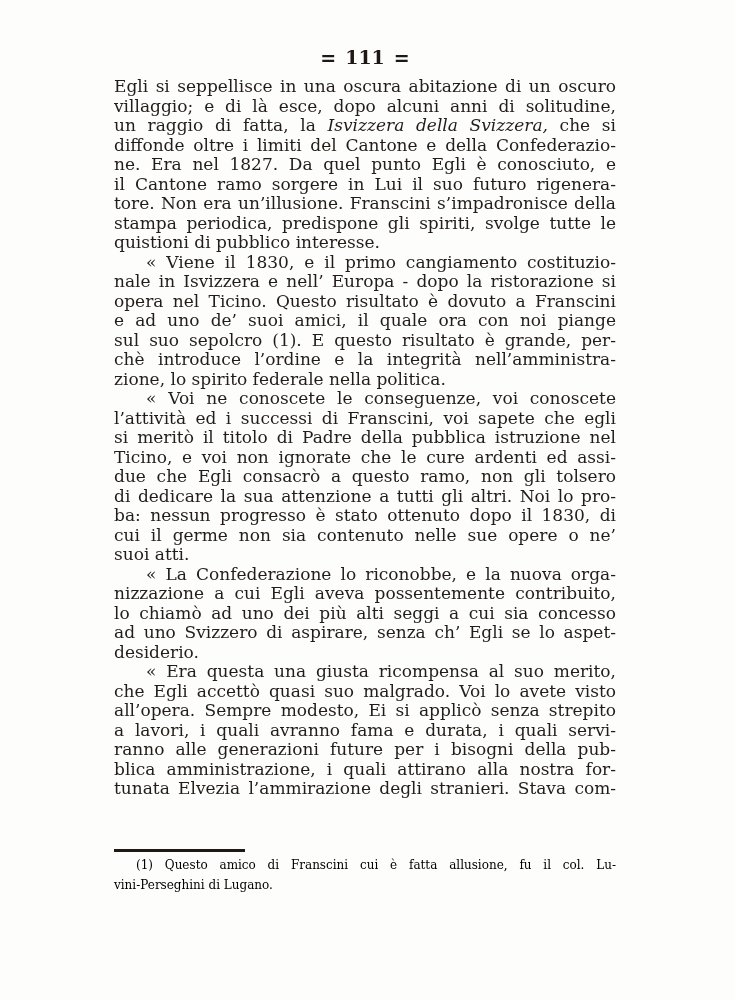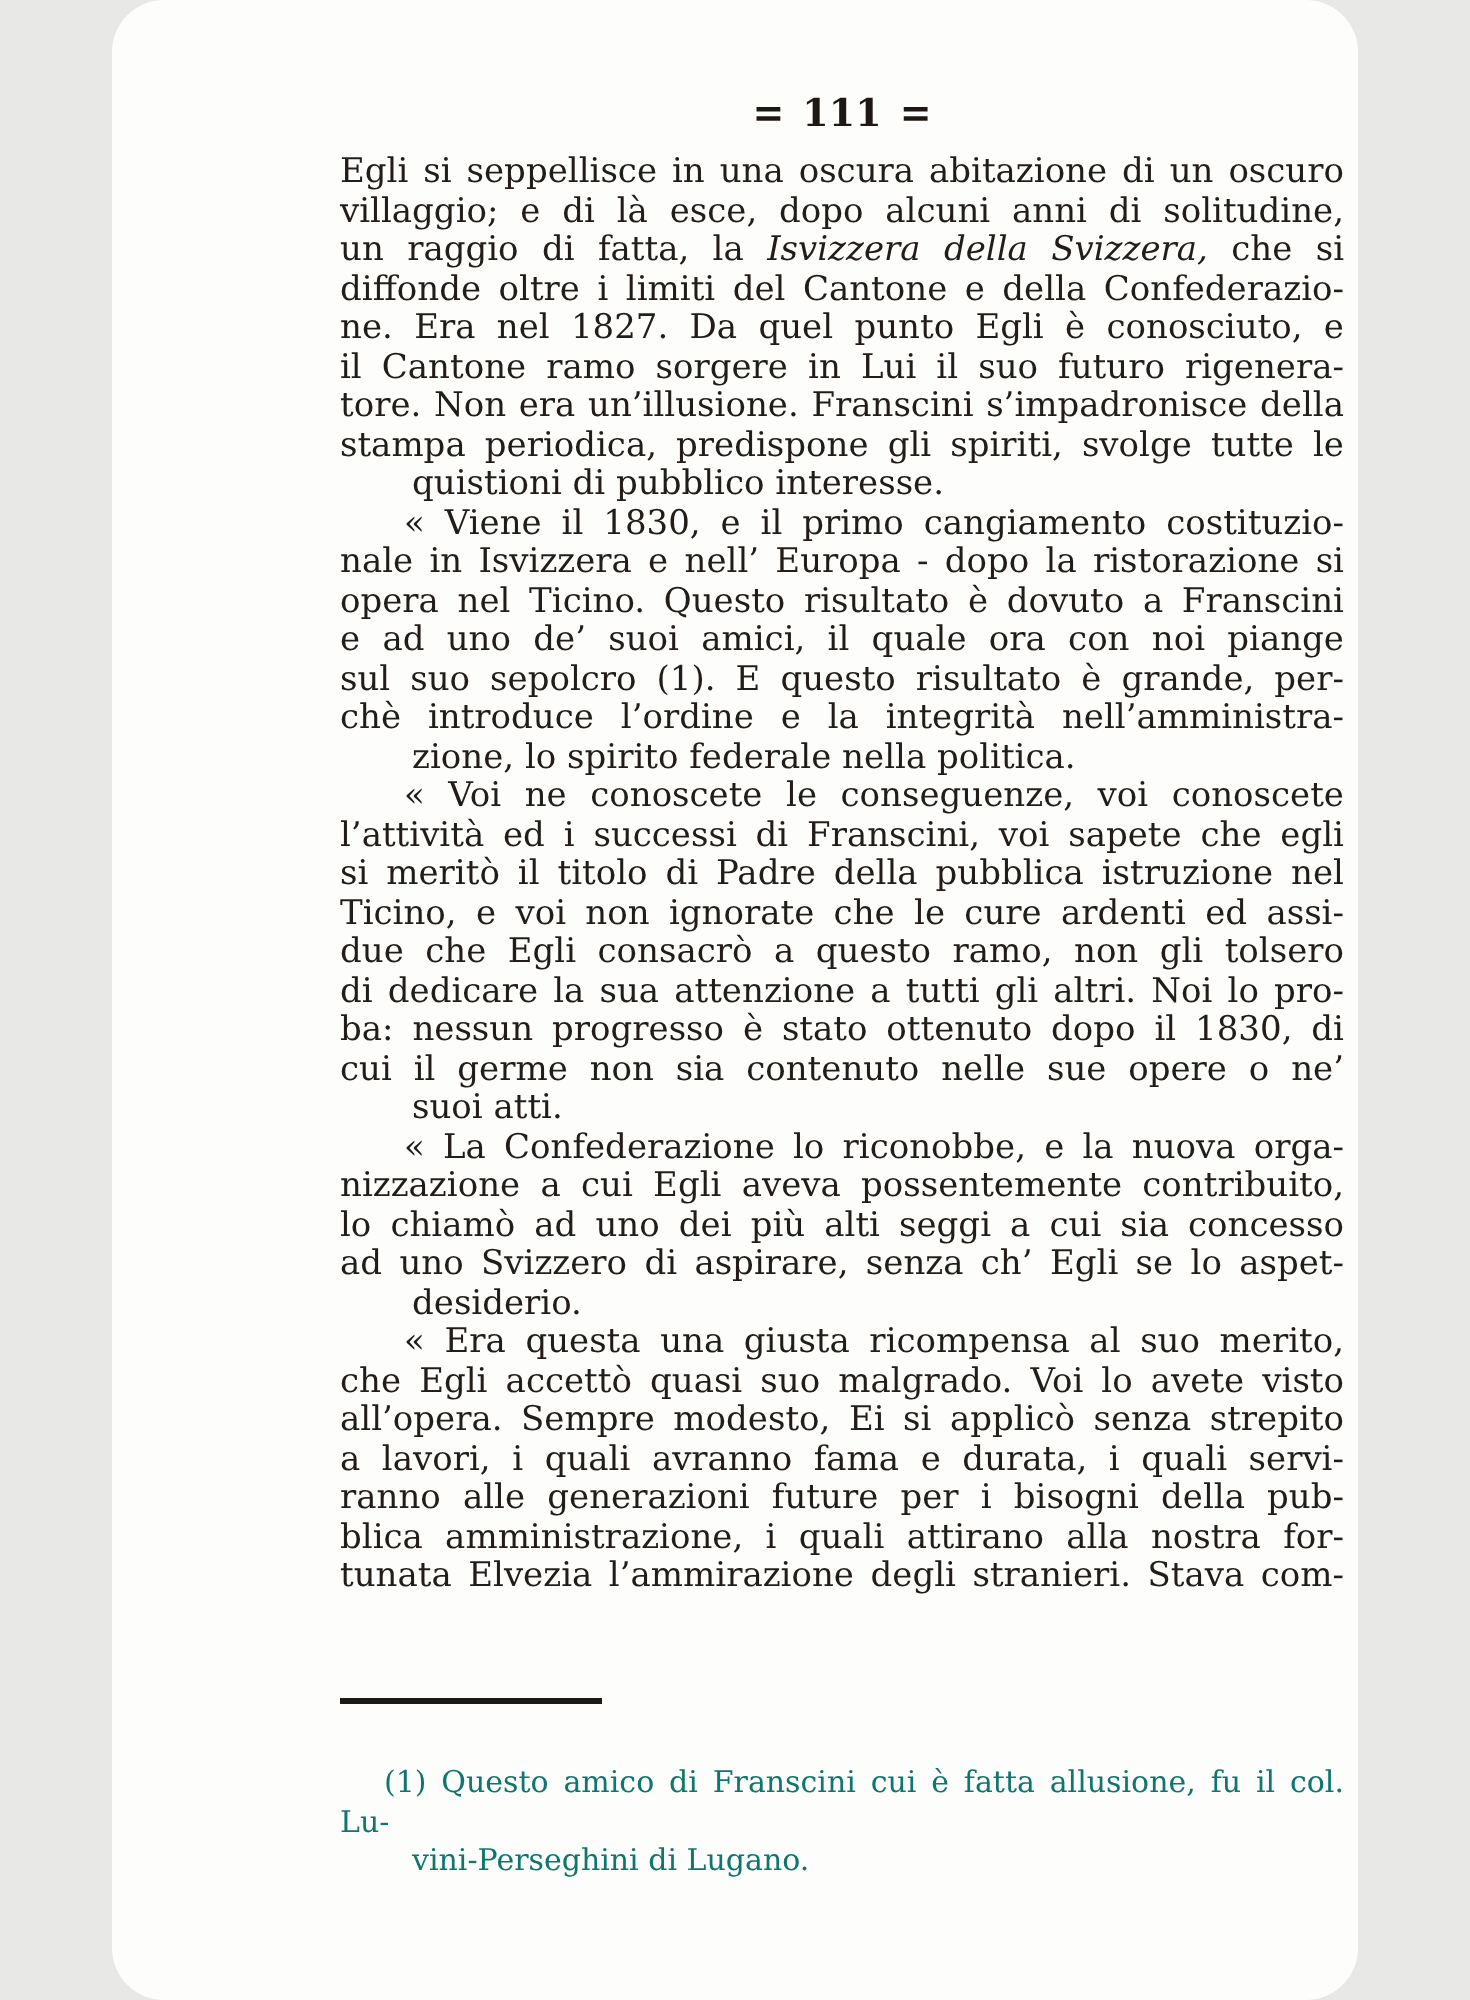--- a/index.html
+++ b/index.html
@@ -1,51 +1,50 @@
 <!DOCTYPE html>
 <html><head>
 <meta charset="utf-8">
 <style>
   html,body{margin:0;padding:0;background:#e8e8e6;}
   .page{
     position:relative;
-    width:623px;height:1000px;
+    width:735px;height:1000px;
     margin:0 auto;
     background:#fdfdfc;
     font-family:"DejaVu Serif","Liberation Serif",serif;
     color:#221d19;
     overflow:hidden;
-    border-radius:26px;
   }
   .running-head{
     position:absolute;top:46px;left:114px;width:502px;
     text-align:center;font-size:19px;font-weight:bold;
     color:#1d1814;
   }
   .running-head .orn{display:inline-block;margin:0 9px;transform:scaleY(1.1);}
   .text-block{
     position:absolute;top:77px;left:114px;width:502px;
     font-size:17px;line-height:19.5px;
   }
   .l{
     text-align:justify;
     text-align-last:justify;
     -moz-text-align-last:justify;
     white-space:normal;
   }
-  .l.e{text-align-last:left;margin-left:36px;-moz-text-align-last:left;}
+  .l.e{text-align-last:left;-moz-text-align-last:left;}
   .l.i{text-indent:32px;}
   .it{font-style:italic;}
   .fn-rule{
     position:absolute;top:849px;left:114px;
     width:131px;height:3px;background:#1d1914;
   }
   .footnote{
-    position:absolute;top:882px;left:114px;width:502px;
-    font-size:15px;line-height:19.5px;color:#0f766e;
+    position:absolute;top:856px;left:114px;width:502px;
+    font-size:12px;line-height:19.5px;color:#000000;
   }
   .footnote .l.i{text-indent:22px;}
 </style>
 </head>
 <body>
 
 <div class="page">
 
   <div class="running-head">
     <span class="orn">=</span><span>111</span><span class="orn">=</span>

